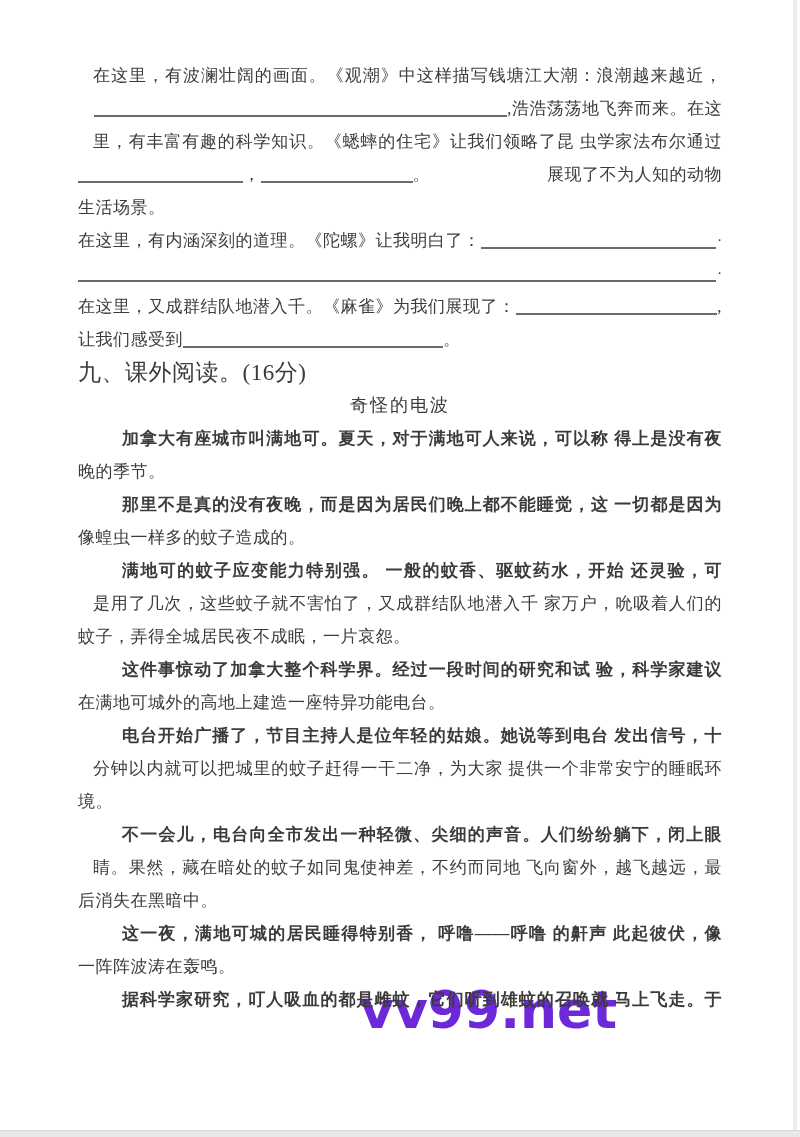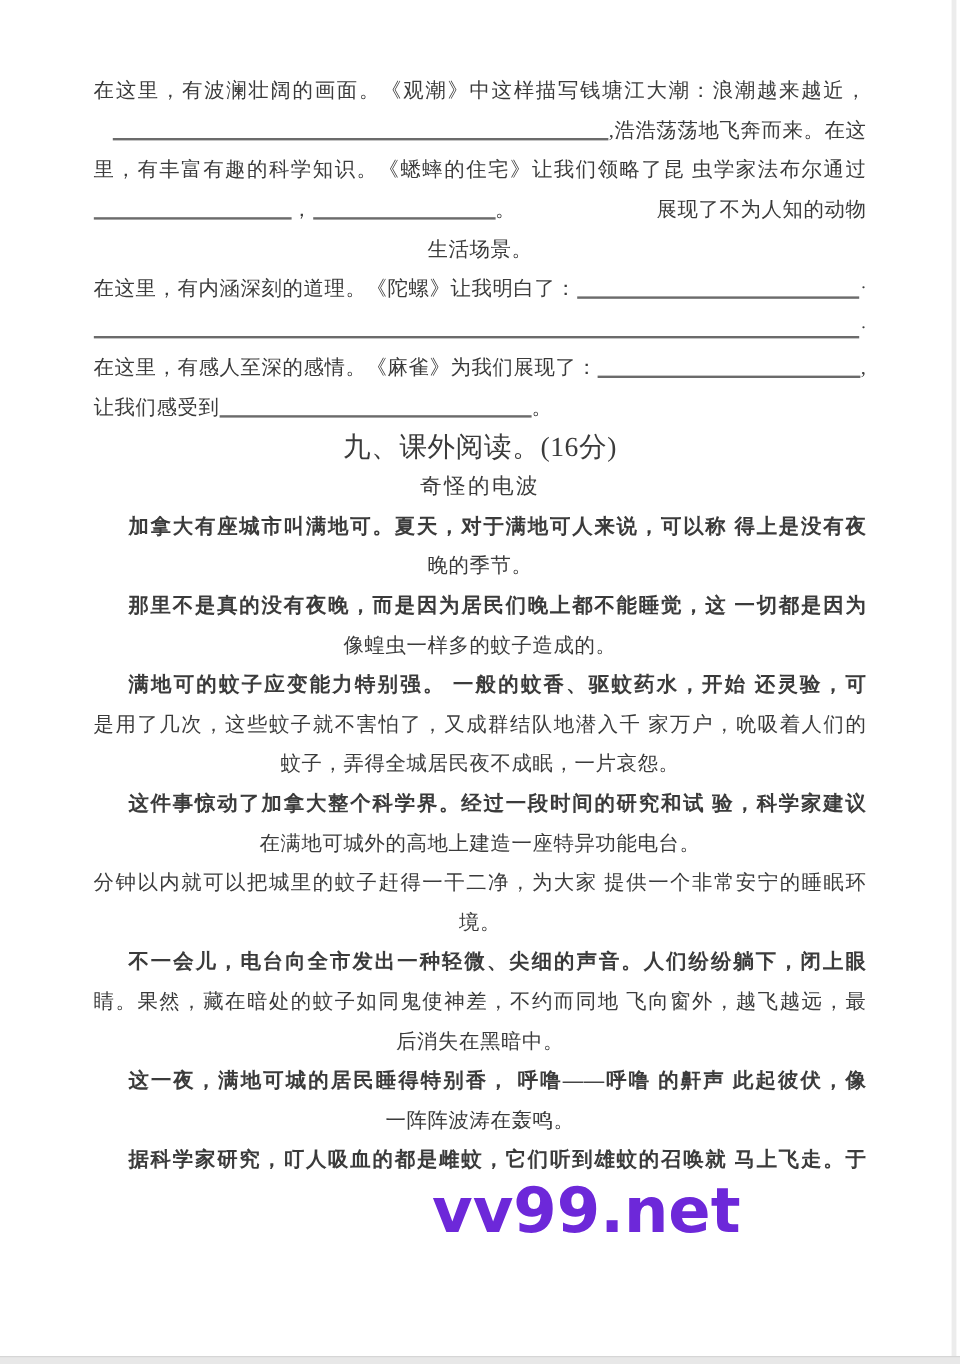--- a/index.html
+++ b/index.html
@@ -5,23 +5,23 @@
   html,body{margin:0;padding:0;}
   body{
     width:800px;height:1137px;position:relative;overflow:hidden;
     background:#ffffff;
     font-family:"Liberation Serif", serif;
     color:#3b3b3b;
   }
   .page{position:relative;z-index:1;padding:59px 78px 0 78px;}
   .line{
     height:33px;line-height:33px;font-size:17px;letter-spacing:0.5px;
-    overflow:hidden;white-space:pre;text-align:center;
+    overflow:hidden;white-space:pre;
   }
-  .just{text-align:justify;text-align-last:justify;white-space:normal;}
+  .just{text-align:justify;text-align-last:justify;white-space:normal;margin-left:15px;}
   .indent{text-indent:29px;font-weight:bold;}
   .flexline{display:flex;align-items:flex-end;white-space:pre;}
   .flexline .txt{flex:0 0 auto;line-height:33px;}
   .blank{
     flex:0 0 auto;height:0;border-bottom:2px solid #6b6b6b;margin-bottom:8px;
   }
   .grow{flex:1 1 auto;}
   .bw165{width:165px;}
   .bw152{width:152px;}
   .bw260{width:260px;}
@@ -68,40 +68,41 @@
 
   <div class="line flexline">
     <span class="txt">在这里，有内涵深刻的道理。《陀螺》让我明白了：</span><span class="blank grow"></span><span class="enddot">.</span>
   </div>
 
   <div class="line flexline">
     <span class="blank grow"></span><span class="enddot">.</span>
   </div>
 
   <div class="line flexline">
-    <span class="txt">在这里，有感人至深的感情。《麻雀》为我们展现了：</span><span class="blank grow"></span><span class="tail-punct">,</span>
+    <span class="txt">在这里，又成群结队地潜入千。《麻雀》为我们展现了：</span><span class="blank grow"></span><span class="tail-punct">,</span>
   </div>
 
   <div class="line flexline">
     <span class="txt">让我们感受到</span><span class="blank bw260"></span><span class="tail-punct">。</span>
   </div>
 
   <div class="line heading">九、课外阅读。(16分)</div>
 
   <div class="line title">奇怪的电波</div>
 
   <div class="line just indent">加拿大有座城市叫满地可。夏天，对于满地可人来说，可以称 得上是没有夜</div>
   <div class="line">晚的季节。</div>
   <div class="line just indent">那里不是真的没有夜晚，而是因为居民们晚上都不能睡觉，这 一切都是因为</div>
   <div class="line">像蝗虫一样多的蚊子造成的。</div>
   <div class="line just indent">满地可的蚊子应变能力特别强。 一般的蚊香、驱蚊药水，开始 还灵验，可</div>
   <div class="line just">是用了几次，这些蚊子就不害怕了，又成群结队地潜入千 家万户，吮吸着人们的</div>
   <div class="line">蚊子，弄得全城居民夜不成眠，一片哀怨。</div>
   <div class="line just indent">这件事惊动了加拿大整个科学界。经过一段时间的研究和试 验，科学家建议</div>
   <div class="line">在满地可城外的高地上建造一座特异功能电台。</div>
+  <div class="line just indent">电台开始广播了，节目主持人是位年轻的姑娘。她说等到电台 发出信号，十</div>
   <div class="line just">分钟以内就可以把城里的蚊子赶得一干二净，为大家 提供一个非常安宁的睡眠环</div>
   <div class="line">境。</div>
   <div class="line just indent">不一会儿，电台向全市发出一种轻微、尖细的声音。人们纷纷躺下，闭上眼</div>
   <div class="line just">睛。果然，藏在暗处的蚊子如同鬼使神差，不约而同地 飞向窗外，越飞越远，最</div>
   <div class="line">后消失在黑暗中。</div>
   <div class="line just indent">这一夜，满地可城的居民睡得特别香， 呼噜——呼噜 的鼾声 此起彼伏，像</div>
   <div class="line">一阵阵波涛在轰鸣。</div>
   <div class="line just indent">据科学家研究，叮人吸血的都是雌蚊，它们听到雄蚊的召唤就 马上飞走。于</div>
 
 </div>

